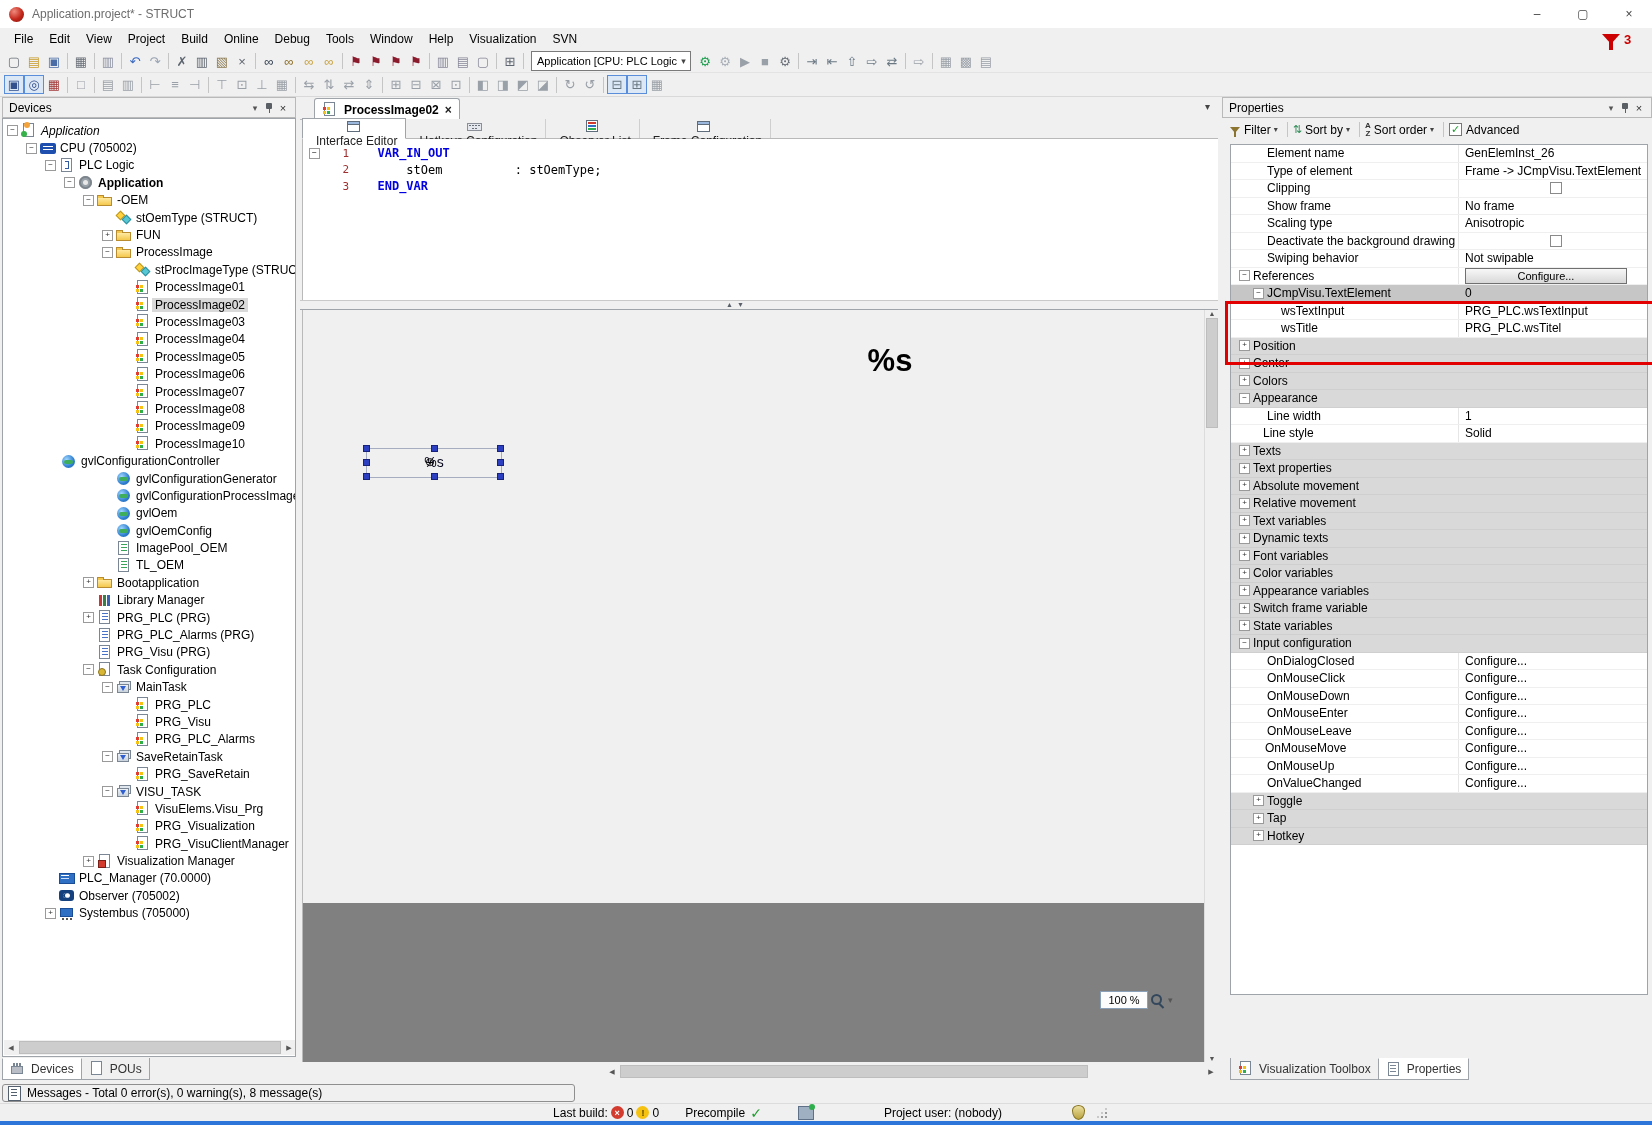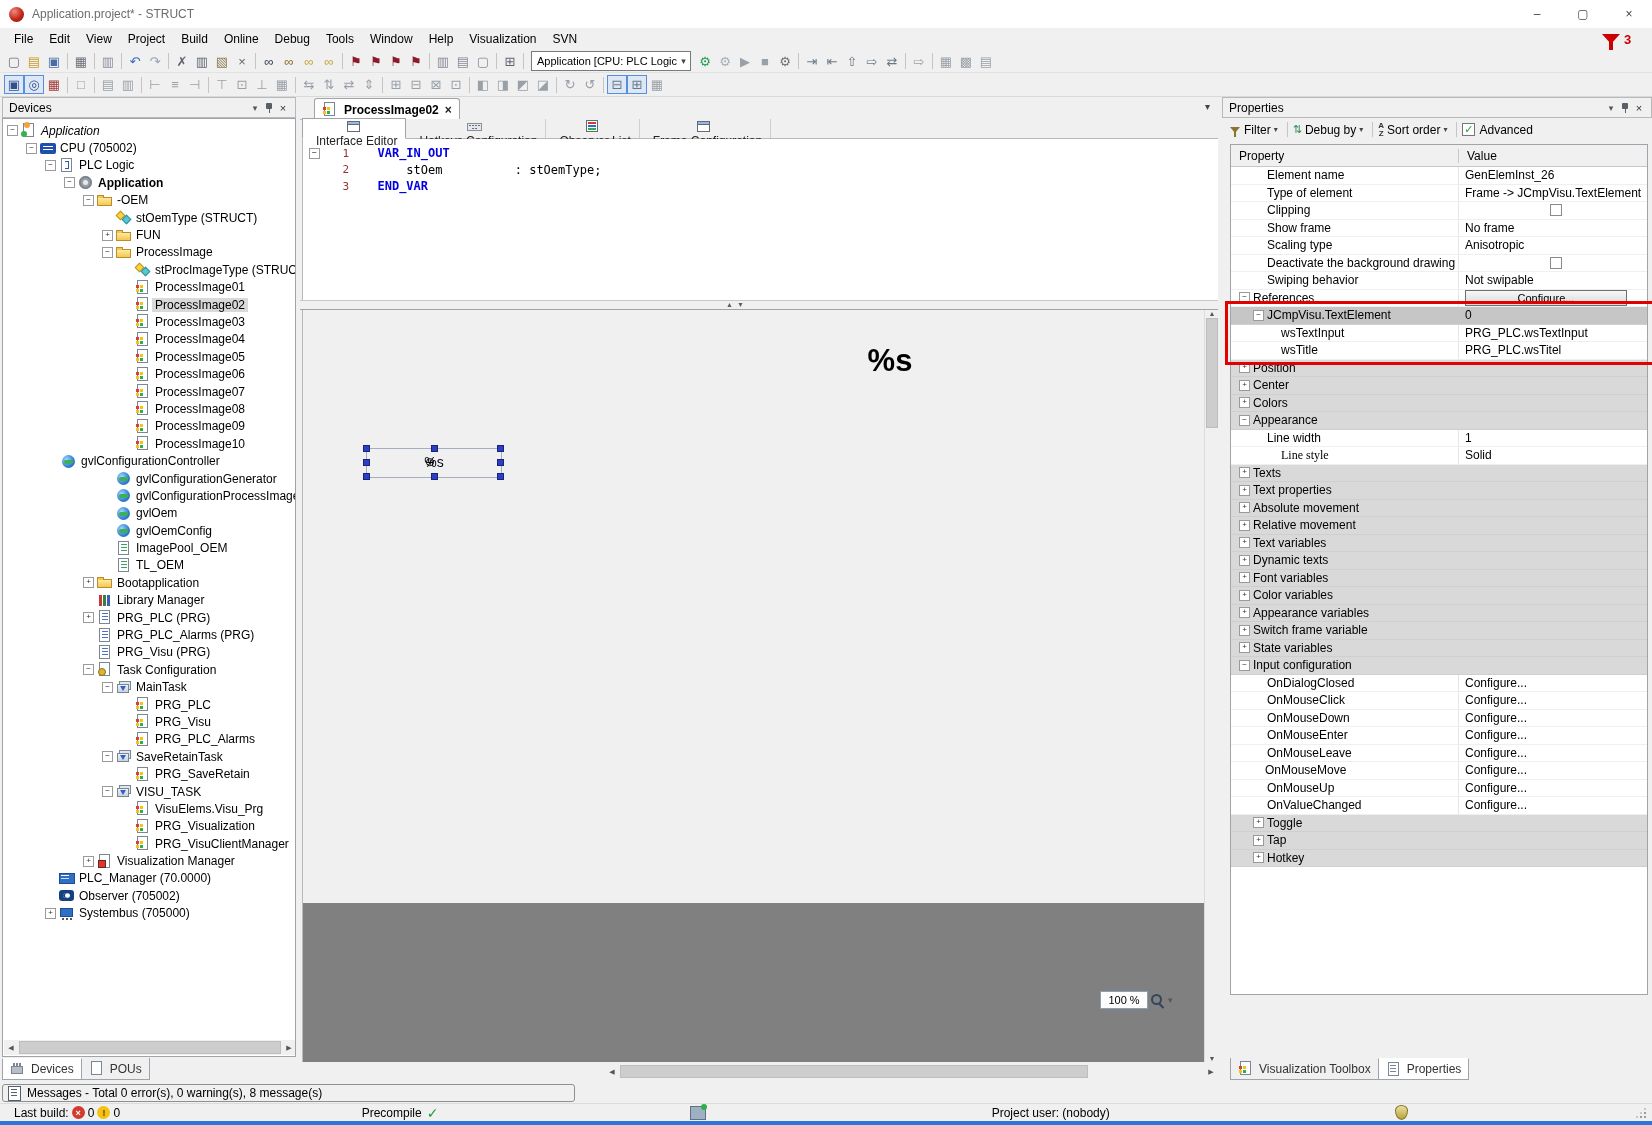--- a/index.html
+++ b/index.html
@@ -142,21 +142,21 @@
   .redbox{position:absolute;left:3px;top:204px;width:424px;height:58px;border:3px solid #e30000;pointer-events:none;z-index:6;}
 
   .pdesc{position:absolute;left:8px;top:905px;width:418px;height:54px;background:#f5f5f5;border:1px solid #9fa4ab;box-sizing:border-box;padding:5px 7px;}
   .proptabs{left:8px;}
 
   
   .msgbar{left:0;top:1083px;width:1652px;height:20px;background:#f0f0f0;}
   .msgbtn{position:absolute;left:2px;top:1px;width:573px;height:18px;border:1px solid #8f8f8f;border-radius:3px;background:#f0f0f0;display:flex;align-items:center;padding-left:5px;box-sizing:border-box;}
   .msgico{width:11px;height:13px;background:#fff;border:1px solid #55606e;margin-right:6px;position:relative;}
   .msgico::after{content:"";position:absolute;left:2px;top:2px;width:6px;height:1px;background:#55606e;box-shadow:0 3px 0 #55606e,0 6px 0 #55606e;}
-  .statusbar{left:0;top:1103px;width:1652px;height:18px;background:#f0f0f0;border-top:1px solid #dcdcdc;display:flex;align-items:center;justify-content:space-between;padding-right:6px;box-sizing:border-box;}
+  .statusbar{left:0;top:1103px;width:1652px;height:18px;background:#f0f0f0;border-top:1px solid #dcdcdc;display:flex;align-items:center;justify-content:center;padding-right:6px;box-sizing:border-box;}
   .sbitem{display:flex;align-items:center;margin-left:14px;white-space:nowrap;}
   .err-ico{width:13px;height:13px;border-radius:50%;background:#d23b2e;color:#fff;font-size:9px;font-weight:bold;display:flex;align-items:center;justify-content:center;margin:0 3px;}
   .warn-ico{width:13px;height:13px;border-radius:50%;background:#f5c211;color:#5a4500;font-size:9px;font-weight:bold;display:flex;align-items:center;justify-content:center;margin:0 3px;}
   .okcheck{color:#1f9d2f;font-size:14px;font-weight:bold;margin-left:5px;}
   .gen-ico{width:14px;height:12px;background:#9fb0c2;border:1px solid #5f7186;position:relative;}
   .gen-ico::after{content:"";position:absolute;right:-2px;top:-3px;width:6px;height:6px;border-radius:50%;background:#2eaf4b;}
   .shield-ico{width:11px;height:13px;background:linear-gradient(#ece0a0,#b9a23f);border:1px solid #857422;border-radius:50% 50% 50% 50%/35% 35% 62% 62%;}
   .grip{width:10px;height:10px;margin-left:12px;position:relative;}
   .grip::after{content:"";position:absolute;right:0;bottom:0;width:2px;height:2px;background:#9a9a9a;
     box-shadow:-4px 0 0 #9a9a9a,0 -4px 0 #9a9a9a,-4px -4px 0 #c9c9c9,-8px 0 0 #c9c9c9,0 -8px 0 #c9c9c9;}
@@ -680,36 +680,32 @@
     <span class="phico">▾</span>
     <span class="phico pinico"></span>
     <span class="phico closeico">×</span>
   </div>
   <div class="ptoolbar">
     <span class="funnel-sm"></span>
     <span>Filter</span>
     <span class="tchev">▾</span>
     <span class="ptsep"></span>
     <span class="sortico">⇅</span>
-    <span>Debug by</span>
+    <span>Sort by</span>
     <span class="tchev">▾</span>
     <span class="ptsep"></span>
     <span class="azico">A<br>Z</span>
     <span>Sort order</span>
     <span class="tchev">▾</span>
     <span class="ptsep"></span>
     <span class="advchk">✓</span>
     <span>Advanced</span>
   </div>
 
   <div class="ptable">
-    <div class="pthead">
-      <div class="pc1">Property</div>
-      <div class="pc2">Value</div>
-    </div>
     <div id="prows">
         <div class="prow">
           <div class="pcell pl" style="padding-left: 22px;">
             <span class="expsp"></span>
             <span>Element name</span>
           </div>
           <div class="pcell pr">
             <span class="pval">GenElemInst_26</span>
           </div>
         </div>
@@ -834,21 +830,21 @@
         <div class="prow">
           <div class="pcell pl" style="padding-left: 22px;">
             <span class="expsp"></span>
             <span>Line width</span>
           </div>
           <div class="pcell pr">
             <span class="pval">1</span>
           </div>
         </div>
         <div class="prow">
-          <div class="pcell pl" style="padding-left: 36px; font-family: Liberation Serif, serif;">
+          <div class="pcell pl" style="padding-left: 18px;">
             <span class="expsp"></span>
             <span>Line style</span>
           </div>
           <div class="pcell pr">
             <span class="pval">Solid</span>
           </div>
         </div>
         <div class="prow cat">
           <div class="pcell pl" style="padding-left: 8px;">
             <span class="exp">+</span>

